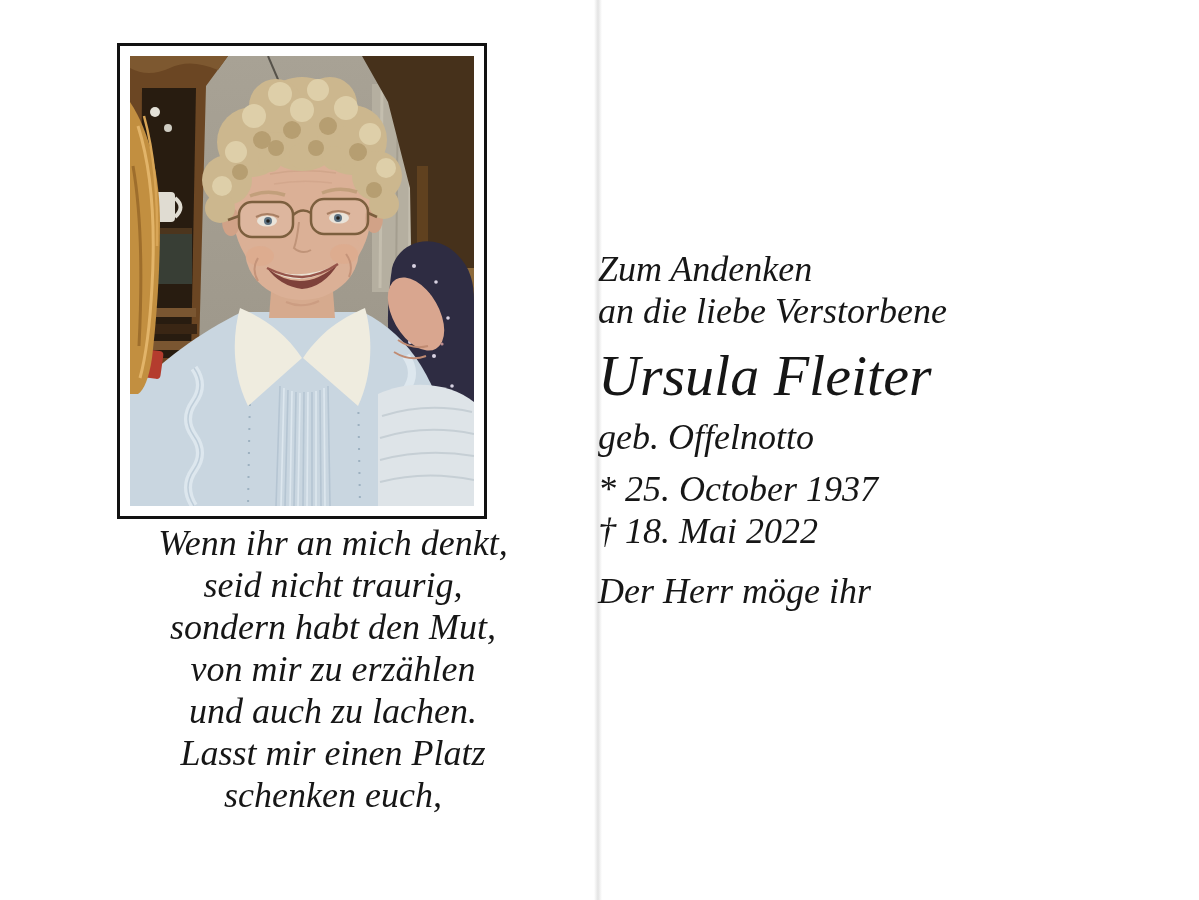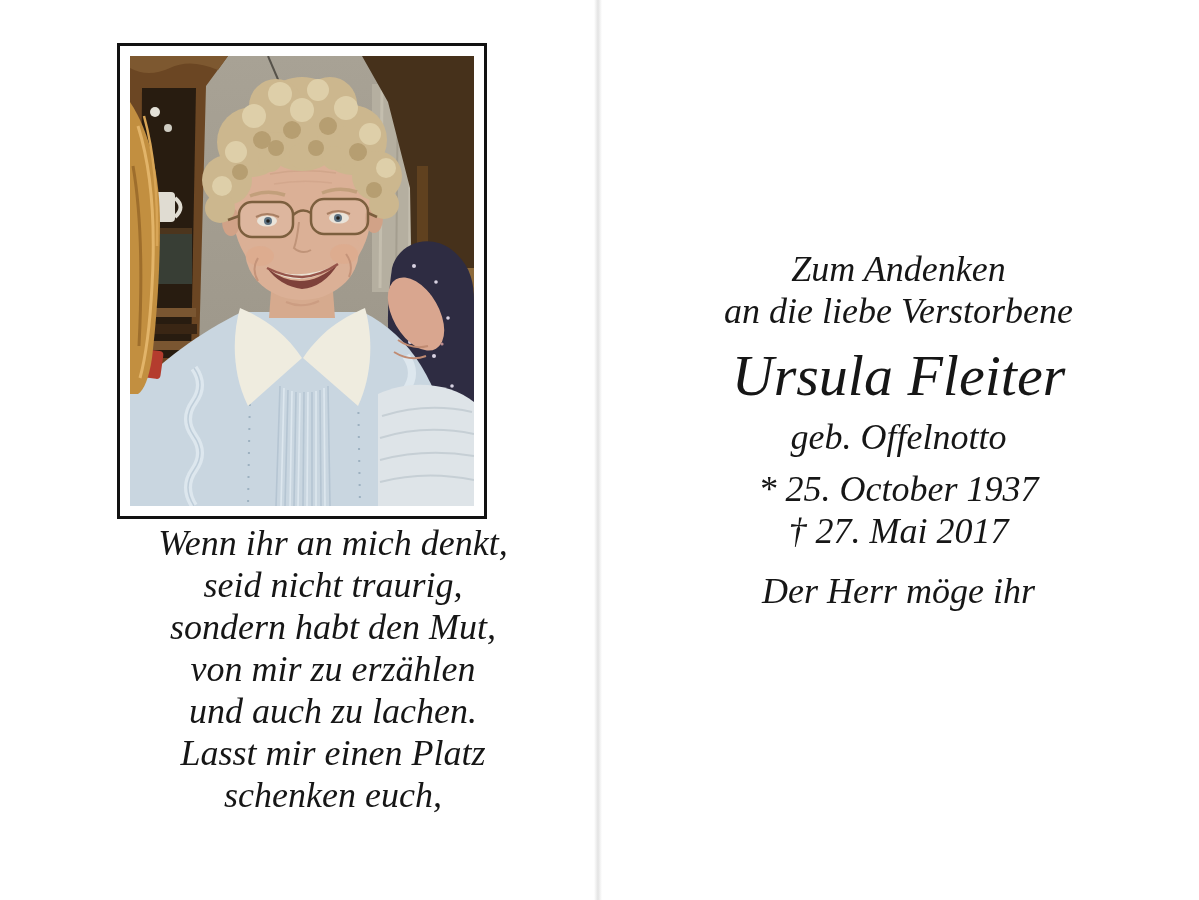--- a/index.html
+++ b/index.html
@@ -25,21 +25,21 @@
     border:3px solid #121212; padding:10px; background:#ffffff;
   }
   .photo-frame svg { display:block; width:344px; height:450px; }
 
   .poem {
     position:absolute; left:0; top:522px; width:604px;
     text-align:center; font-size:36px; line-height:42px; white-space:nowrap;padding-left:31px;
   }
 
   
-  .right-panel { position:absolute; left:598px; top:0; width:601px; height:828px; text-align:center; }
+  .right-panel { position:absolute; left:598px; top:0; width:601px; height:828px; }
   .intro    { position:absolute; top:248px; left:0; width:100%; font-size:36px; line-height:42px; }
   .name     { position:absolute; top:344px; left:0; width:100%; font-size:58px; line-height:64px; font-weight:normal; margin:0; }
   .maiden   { position:absolute; top:416px; left:0; width:100%; font-size:36px; line-height:42px; }
   .dates    { position:absolute; top:468px; left:0; width:100%; font-size:36px; line-height:42px; }
   .blessing { position:absolute; top:570px; left:0; width:100%; font-size:36px; line-height:42px; }
 </style>
 </head>
 <body>
 
 <div class="card">
@@ -237,20 +237,20 @@
 
   <div class="right-panel">
     <div class="intro">
       <div>Zum Andenken</div>
       <div>an die liebe Verstorbene</div>
     </div>
     <h1 class="name">Ursula Fleiter</h1>
     <div class="maiden">geb. Offelnotto</div>
     <div class="dates">
       <div>* 25. October 1937</div>
-      <div>† 27. Mai 2017</div>
+      <div>† 18. Mai 2022</div>
     </div>
     <div class="blessing">
       <div>Der Herr möge ihr</div>
     </div>
   </div>
 
 </div>
 
 </body></html>

